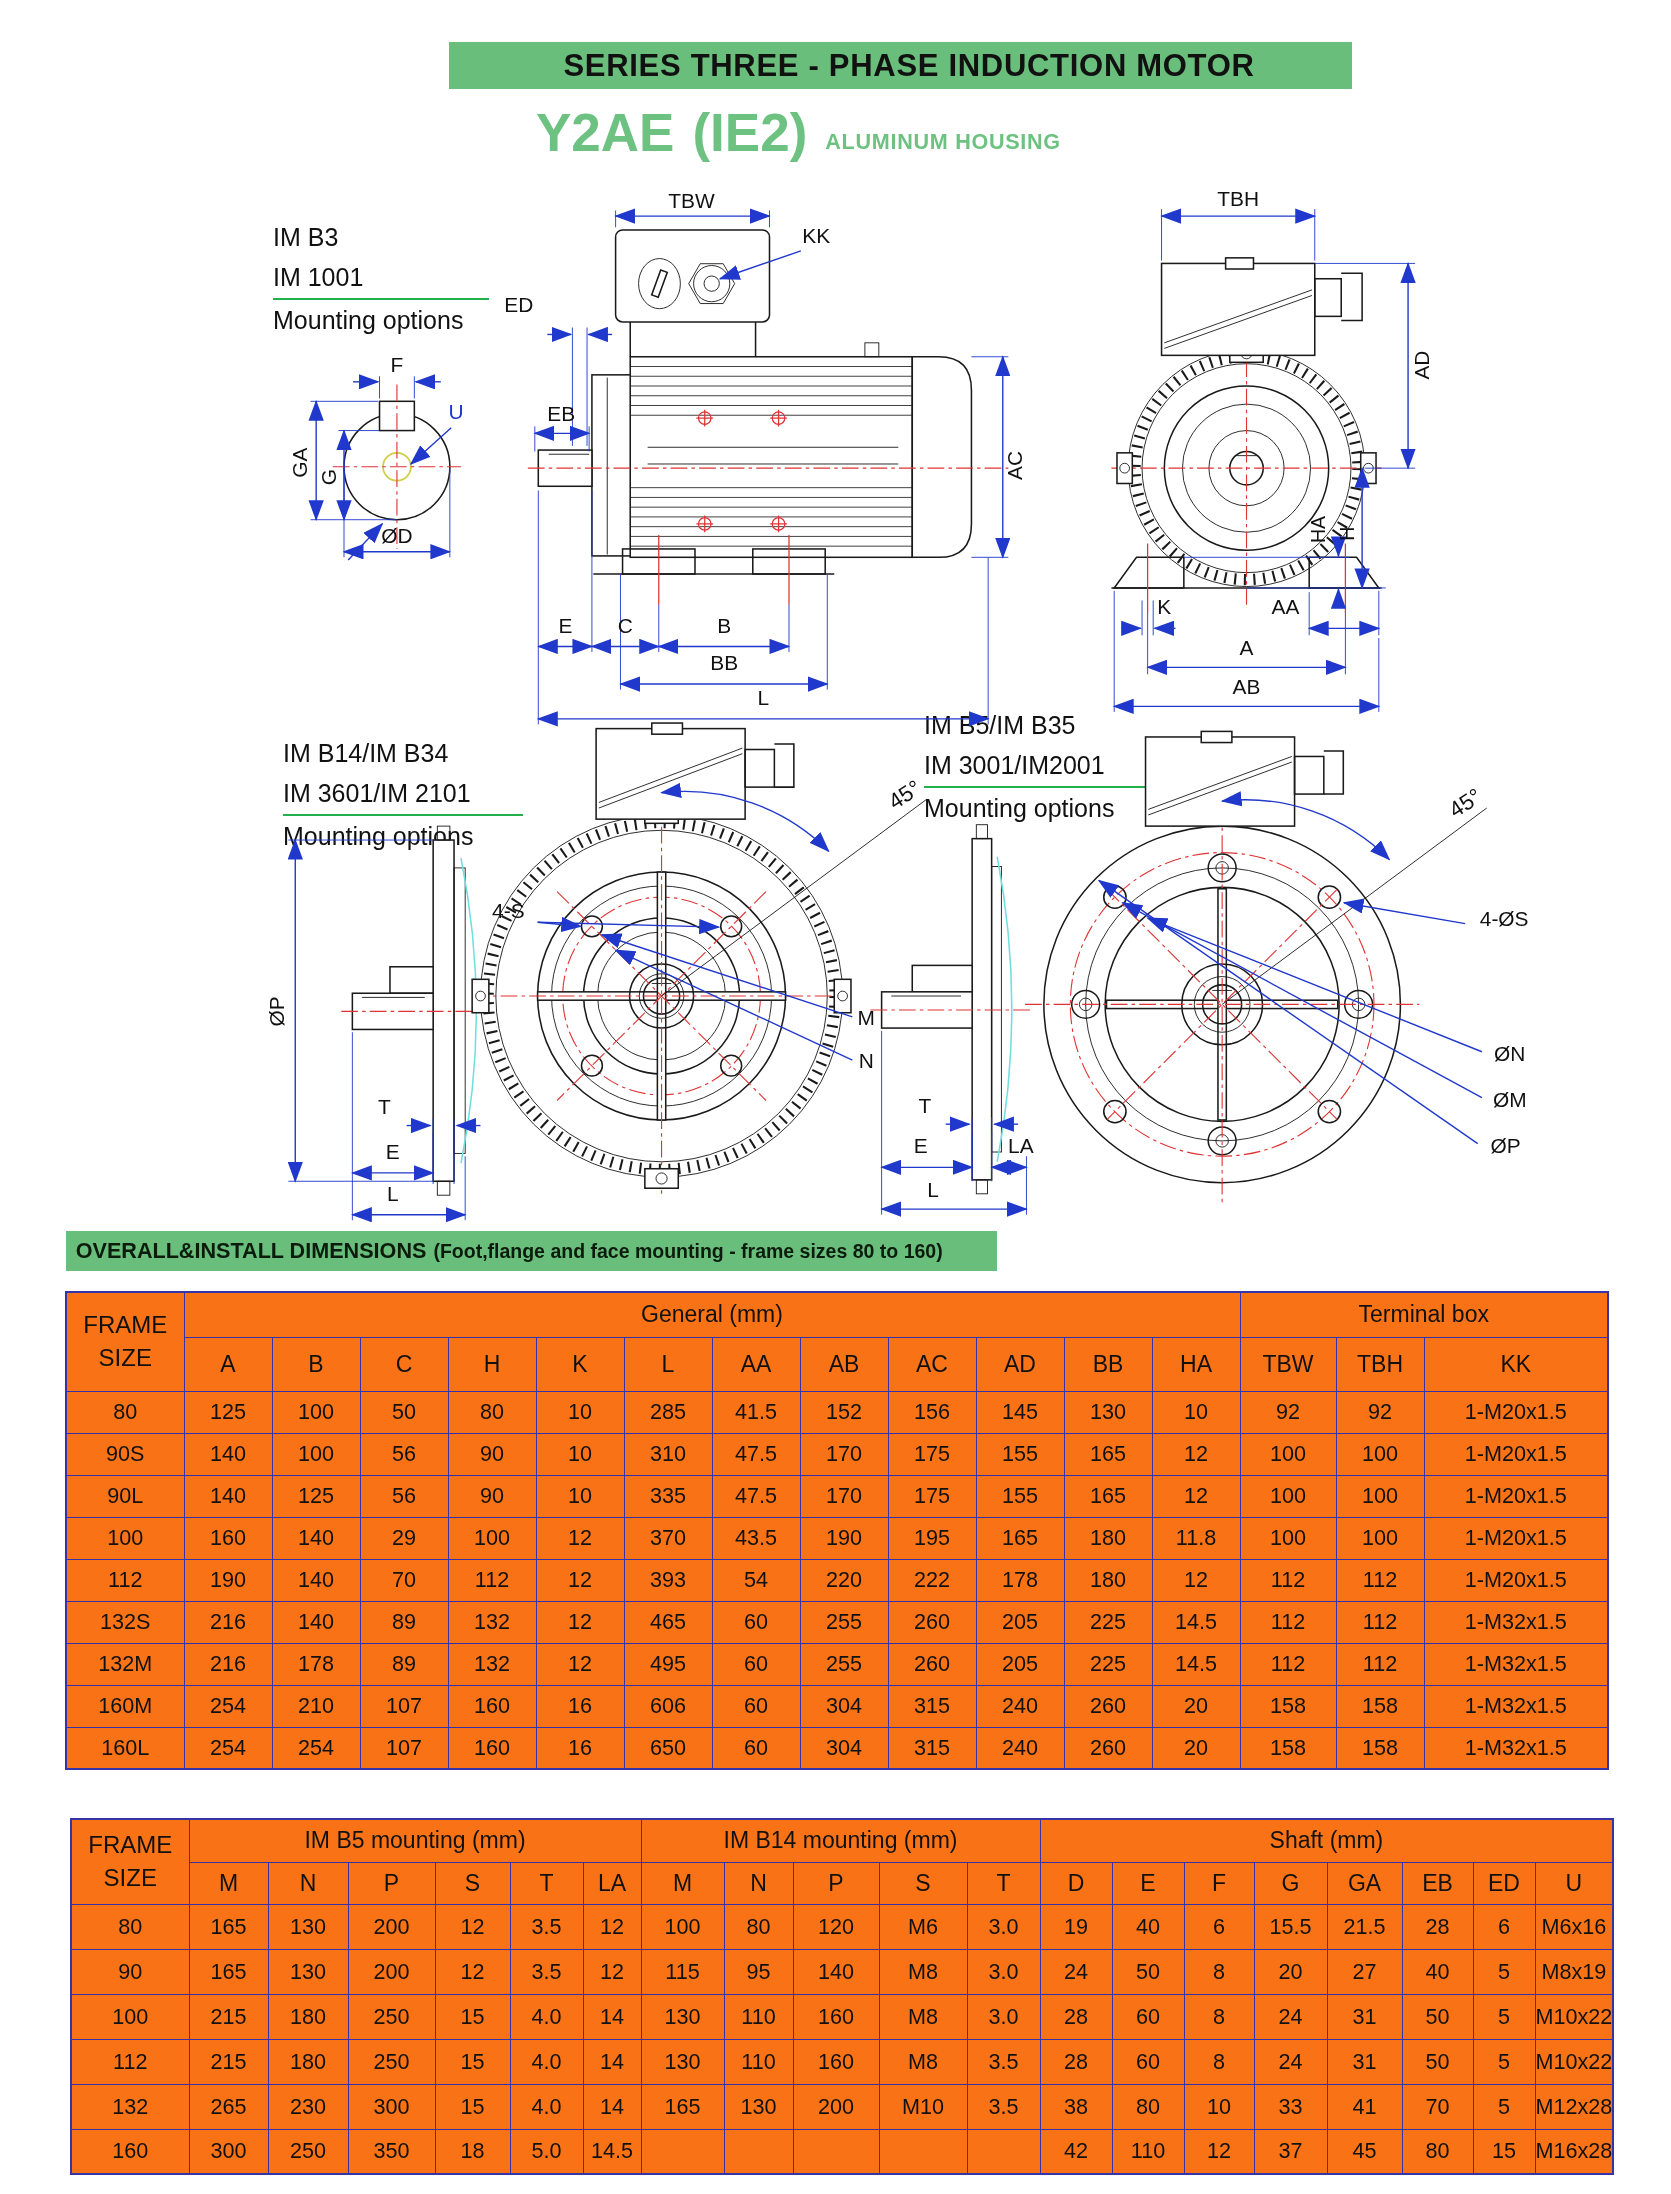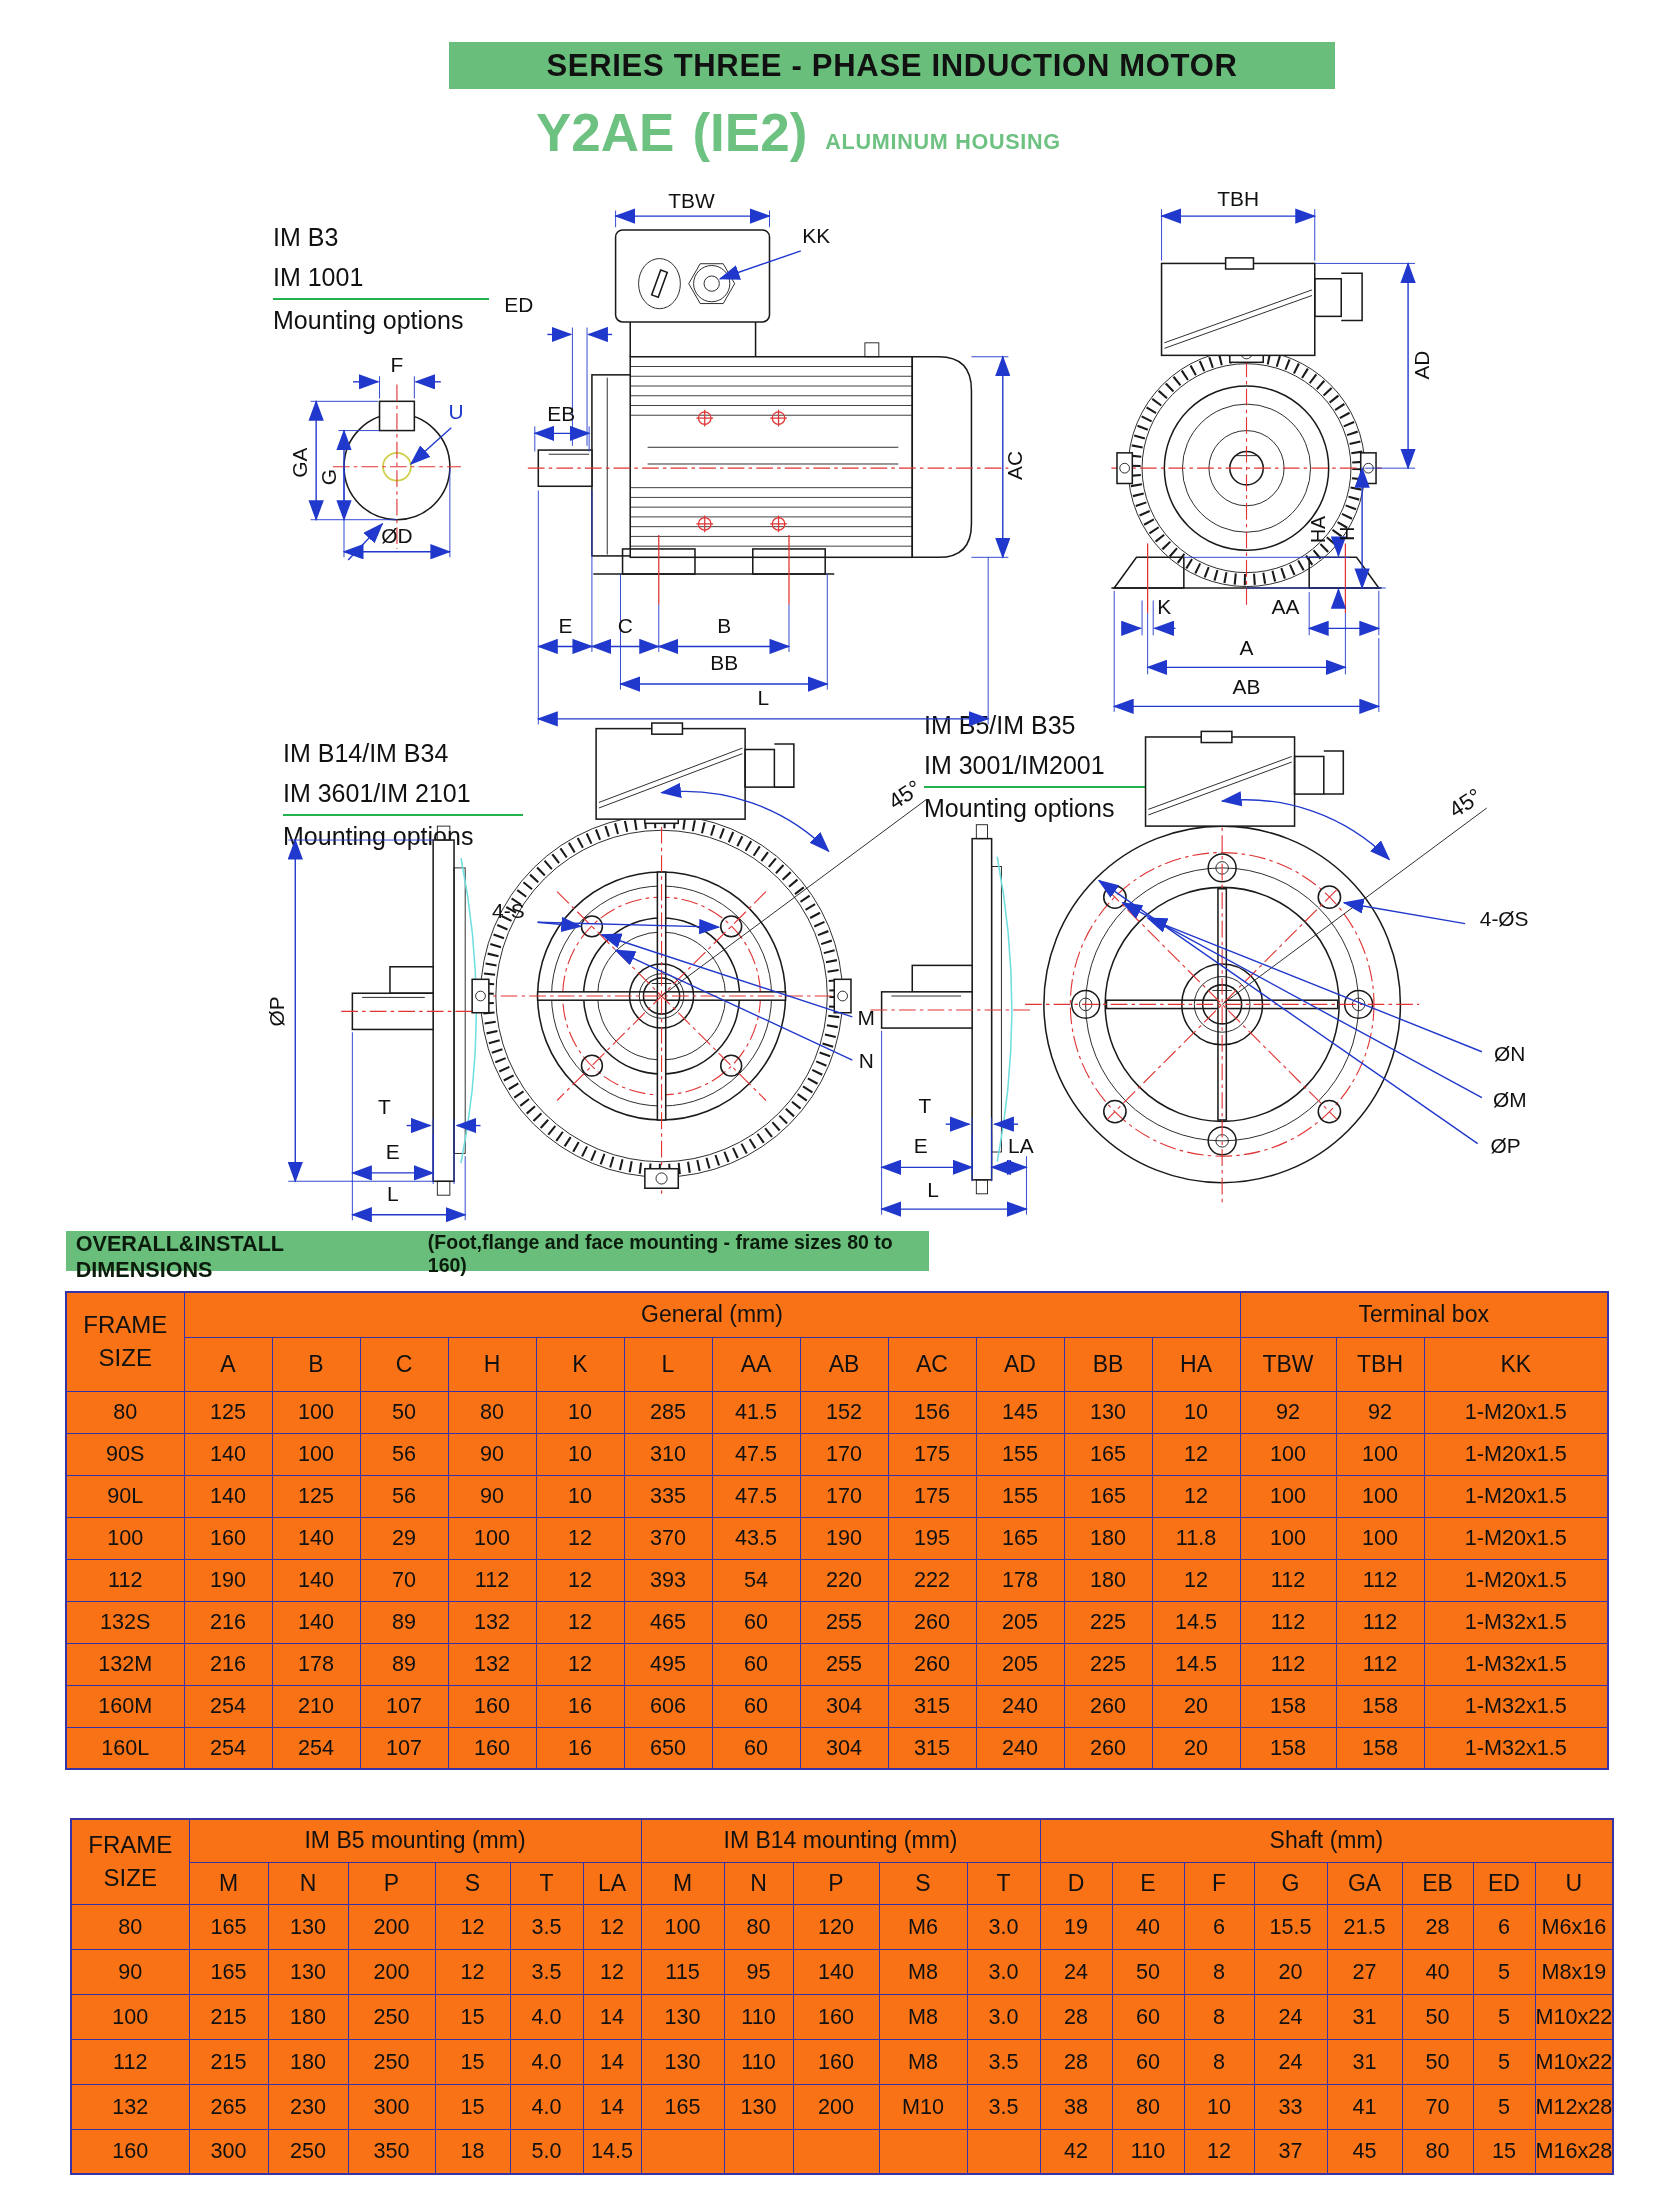--- a/index.html
+++ b/index.html
@@ -1,28 +1,28 @@
 <!DOCTYPE html>
 <html style="font-size:11px"><head>
 <meta charset="utf-8">
 <style>
   html,body{margin:0;padding:0;background:#ffffff;}
   .page{position:relative;width:1672px;height:2194px;background:#fff;font-family:"Liberation Sans",sans-serif;overflow:hidden;}
   
   .banner{position:absolute;left:449px;top:42px;width:886px;height:47px;display:flex;align-items:center;justify-content:center;
-          font-size:31px;font-weight:700;color:#111;letter-spacing:0.7px;}
+          font-size:31px;font-weight:700;color:#111;letter-spacing:0.7px;padding-left:17px;}
   .title-row{position:absolute;left:536px;top:106px;display:flex;align-items:flex-end;gap:18px;}
   .title-main{font-size:53px;font-weight:700;line-height:1;}
   .title-variant{font-size:53px;font-weight:700;line-height:1;}
   .title-sub{font-size:21.6px;font-weight:700;letter-spacing:0.7px;padding-bottom:4.2px;}
   
   .tblock{position:absolute;font-size:25px;color:#111;line-height:40px;}
   .tblock .u2{border-bottom:2.8px solid #22b14c;padding-bottom:1.4px;}
   
-  .section-bar{position:absolute;left:66px;top:1231px;width:863px;height:40px;display:flex;
+  .section-bar{position:absolute;left:66px;top:1231px;width:931px;height:40px;display:flex;align-items:center;
                padding-left:9.7px;box-sizing:border-box;}
   .section-bar .main{font-size:21.6px;font-weight:700;color:#0c1c0c;}
   .section-bar .note{font-size:19.5px;font-weight:600;color:#0c1c0c;margin-left:7px;}
   
   .dim-table{border-collapse:collapse;table-layout:fixed;position:absolute;background:#f97316;border:2.1px solid #3434a8;}
   .dim-table th,.dim-table td{border:1.4px solid #3434a8;text-align:center;vertical-align:middle;color:#111;
      font-family:"Liberation Sans",sans-serif;overflow:hidden;padding:0;}
   .dim-table .group-h{font-size:23px;font-weight:400;}
   .dim-table .col-h{font-size:23px;font-weight:400;}
   .dim-table .frame-h{font-size:24px;font-weight:400;white-space:pre-line;line-height:1.35;}

